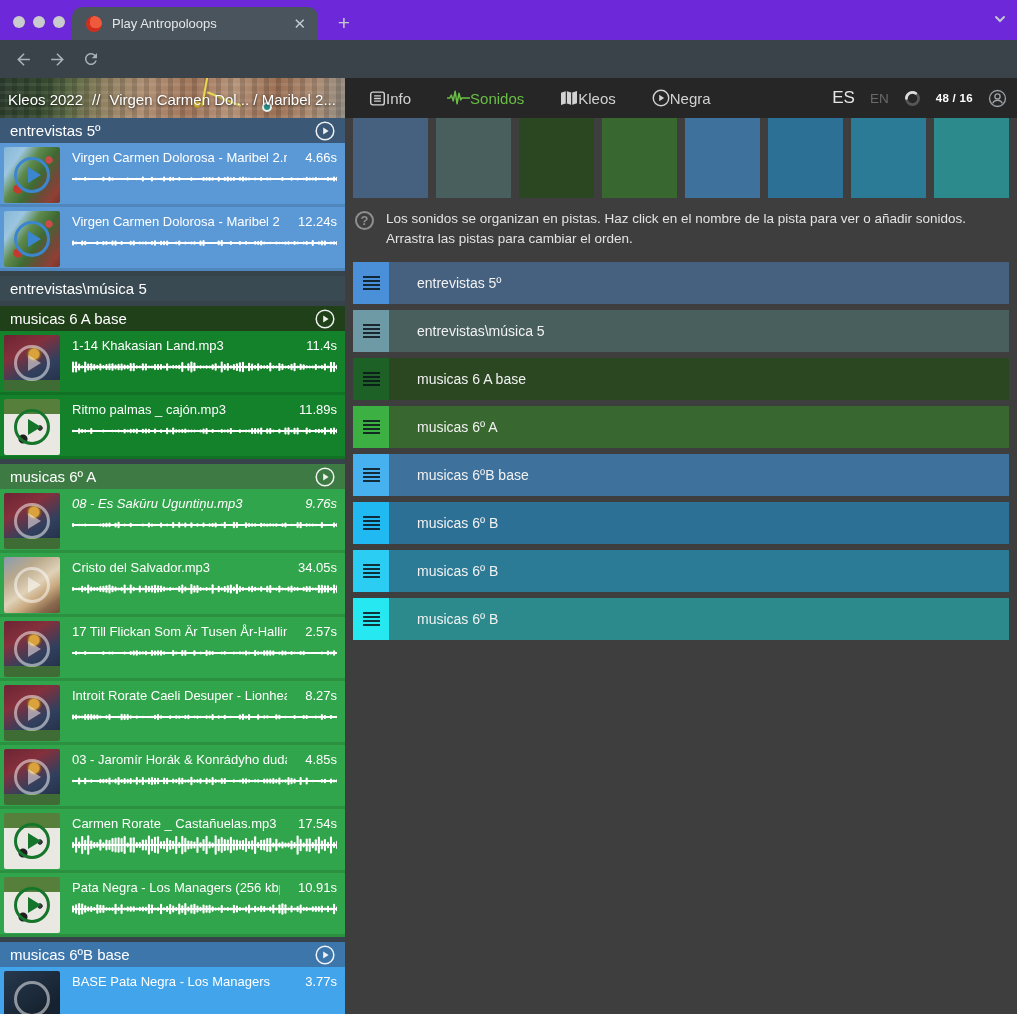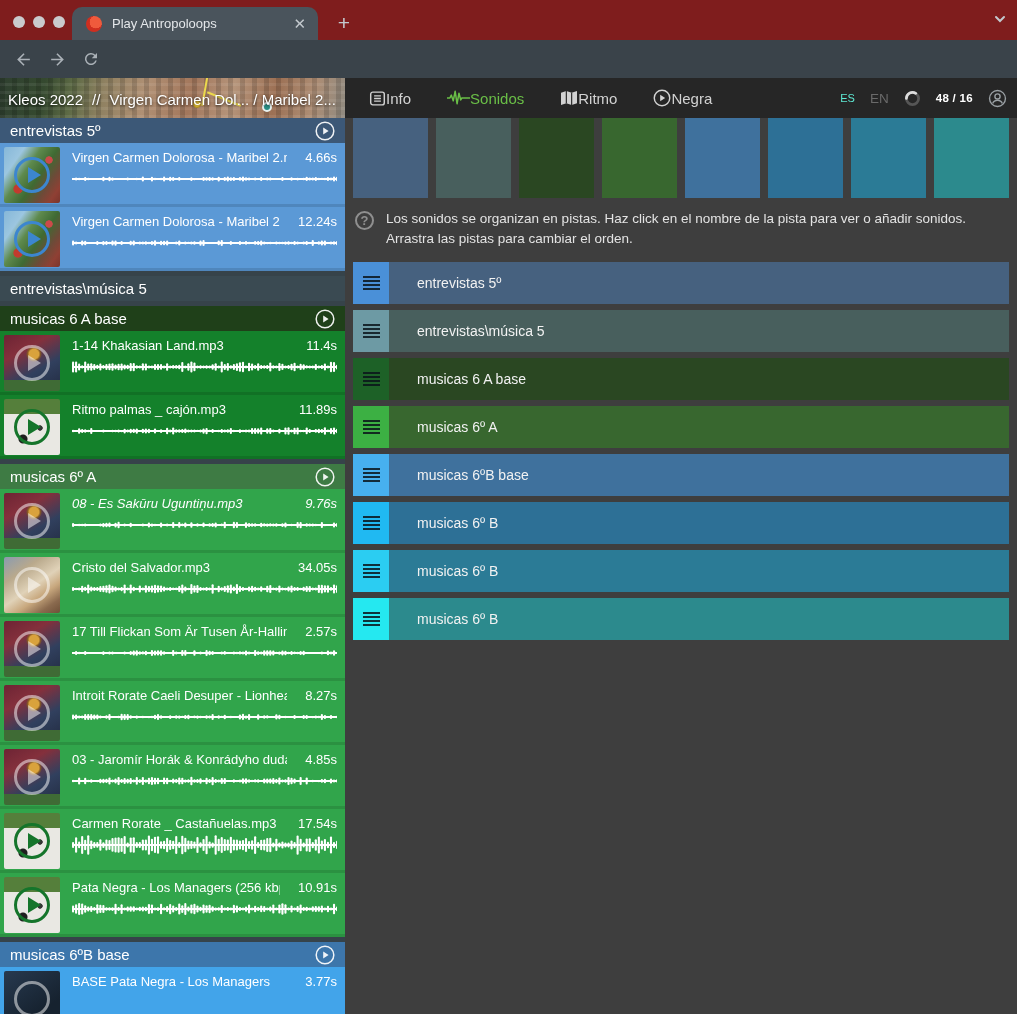--- a/index.html
+++ b/index.html
@@ -1,21 +1,21 @@
 <!DOCTYPE html>
 <html><head>
 <meta charset="utf-8">
 <style>
   * { margin:0; padding:0; box-sizing:border-box; }
   html,body { width:1017px; height:1014px; overflow:hidden; background:#3e3e3e;
               font-family:"Liberation Sans", sans-serif; }
   .screen { position:relative; width:1017px; height:1014px; background:#3e3e3e; overflow:hidden; }
 
   
-  .tabstrip { position:absolute; left:0; top:0; width:100%; height:40px; background:#7f1d1d; }
+  .tabstrip { position:absolute; left:0; top:0; width:100%; height:40px; background:#6d28d9; }
   .lights { position:absolute; left:13px; top:16px; display:flex; gap:8px; }
   .light { width:12px; height:12px; border-radius:50%; background:#c9cbcd; }
   .tab { position:absolute; left:72px; top:7px; width:246px; height:33px; background:#4a545c;
          border-radius:10px 10px 0 0; display:flex; align-items:center; padding:0 10px 0 14px; }
   .favicon { width:16px; height:16px; border-radius:50%;
              background:radial-gradient(circle at 62% 38%, #f05a3c 0 45%, #cf2e1f 46%); }
   .tab-title { flex:1; margin-left:10px; font-size:13px; color:#e4e7ea; white-space:nowrap; overflow:hidden; }
   .tab-close { color:#c3c9ce; font-size:15px; padding:0 2px; cursor:default; }
   .newtab { position:absolute; left:330px; top:9px; width:28px; height:28px; color:#c3c9ce;
             font-size:21px; text-align:center; line-height:27px; }
@@ -48,21 +48,21 @@
   .pin { position:absolute; left:193px; top:22px; width:8px; height:8px; border-radius:50%;
          background:#f7cf3e; border:1px solid #b7951d; }
   .geo-dot { position:absolute; left:262px; top:24px; width:10px; height:10px; border-radius:50%;
              background:#2a8f86; border:2px solid #e8f2f0; }
   .crumb-text { position:absolute; left:8px; top:0; height:42px; display:flex; align-items:center; gap:9px;
                 color:#fff; font-size:15px; white-space:nowrap; text-shadow:0 1px 3px rgba(0,0,0,.75); }
   .app-nav { display:flex; align-items:center; gap:36px; padding-left:24px; }
   .nav-item { display:flex; align-items:center; font-size:15px; color:#d2d2d2; cursor:default; }
   .nav-item.active { color:#6abf47; }
   .header-right { margin-left:auto; display:flex; align-items:center; gap:15px; padding-right:10px; }
-  .lang-es { color:#5eead4; font-size:11px; }
+  .lang-es { color:#e5e5e5; font-size:17px; }
   .lang-en { color:#6a6a6a; font-size:13.5px; }
   .counter { color:#ffffff; font-size:11.5px; font-weight:bold; letter-spacing:.3px; }
 
   
   .sidebar { position:absolute; left:0; top:118px; width:345px; bottom:0; background:#36434a; overflow:hidden; }
   .section { margin-bottom:5px; }
   .sec-head { height:25px; display:flex; align-items:center; justify-content:space-between;
               padding:0 10px; color:#fff; font-size:15px; }
   .sec-play { width:20px; height:20px; color:rgba(255,255,255,.92); }
   .empty-strip { height:28px; display:flex; align-items:center; padding:0 10px; font-size:13.5px; }
@@ -246,21 +246,21 @@
           </span>
           <span>Sonidos</span>
         </div>
         <div class="nav-item">
           <span class="icon">
             <svg width="18" height="16" viewBox="0 0 20 18">
               <path d="M1 3 7 1l6 2 6-2v14l-6 2-6-2-6 2z" fill="currentColor"></path>
               <path d="M7 1v14M13 3v14" stroke="#262626" stroke-width="1.3"></path>
             </svg>
           </span>
-          <span>Ritmo</span>
+          <span>Kleos</span>
         </div>
         <div class="nav-item">
           <span class="icon">
             <svg width="18" height="18" viewBox="0 0 20 20">
               <circle cx="10" cy="10" r="8.6" fill="none" stroke="currentColor" stroke-width="1.6"></circle>
               <path d="M8 6.5v7l5.5-3.5z" fill="currentColor"></path>
             </svg>
           </span>
           <span>Negra</span>
         </div>

